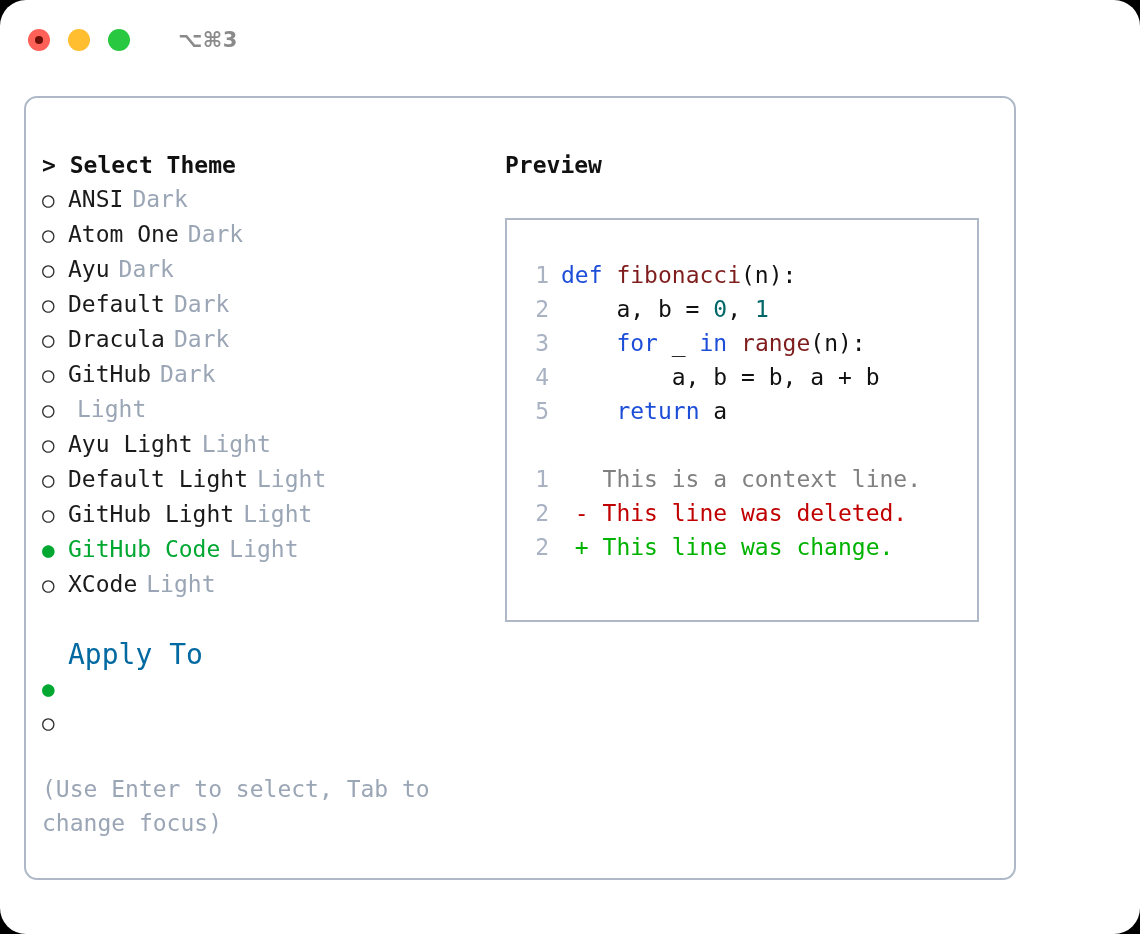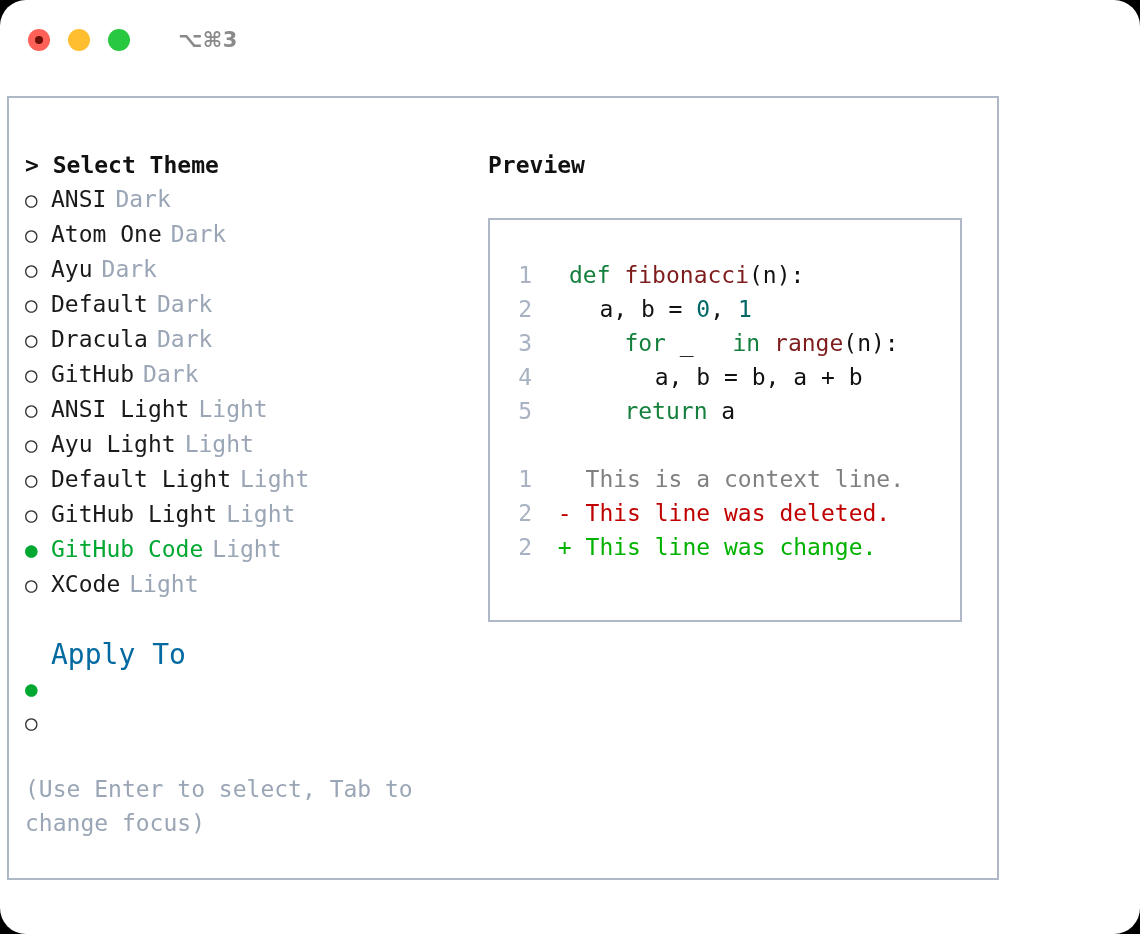--- a/index.html
+++ b/index.html
@@ -63,26 +63,26 @@
     color: #8a8a8a;
     font-size: 21px;
     font-weight: bold;
     letter-spacing: 0.5px;
     font-family: "DejaVu Sans", "Liberation Sans", sans-serif;
   }
 
   
   .panel {
     position: absolute;
-    left: 7px;
+    left: 24px;
     top: 96px;
     width: 992px;
     height: 784px;
     border: 2px solid #aeb8c7;
-    border-radius: 0;
+    border-radius: 13px;
     box-sizing: border-box;
     background: #ffffff;
   }
 
   .panel-inner {
     position: absolute;
     left: 0; top: 0;
     width: 100%; height: 100%;
   }
 
@@ -187,21 +187,21 @@
   }
   .lineno {
     flex: 0 0 26px;
     text-align: right;
     color: #a8b2c2;
     margin-right: 12px;
   }
   .code-text { white-space: pre; }
 
   
-  .t-kw   { color: #15803d; margin-left: 25px; }
+  .t-kw   { color: #1d4ed8; }
   .t-fn   { color: #7f1d1d; }
   .t-num  { color: #006666; }
   .t-pl   { color: #111111; }
   .t-ctx  { color: #808080; }
   .t-del  { color: #c00000; }
   .t-add  { color: #00b200; }
 
   .code-gap { height: 34px; }
 </style>
 </head>
@@ -223,21 +223,21 @@
 
       <div class="left-col">
         <div class="section-head">&gt; Select Theme</div>
         <div id="theme-list">
             <div class="opt-row"><span class="bullet">○</span><span class="opt-label">ANSI</span><span class="opt-badge">Dark</span></div>
             <div class="opt-row"><span class="bullet">○</span><span class="opt-label">Atom One</span><span class="opt-badge">Dark</span></div>
             <div class="opt-row"><span class="bullet">○</span><span class="opt-label">Ayu</span><span class="opt-badge">Dark</span></div>
             <div class="opt-row"><span class="bullet">○</span><span class="opt-label">Default</span><span class="opt-badge">Dark</span></div>
             <div class="opt-row"><span class="bullet">○</span><span class="opt-label">Dracula</span><span class="opt-badge">Dark</span></div>
             <div class="opt-row"><span class="bullet">○</span><span class="opt-label">GitHub</span><span class="opt-badge">Dark</span></div>
-            <div class="opt-row"><span class="bullet">○</span><span class="opt-label">ANSI Light</span><span class="opt-badge">Light</span></div>
+            <div class="opt-row"><span class="bullet">○</span><span class="opt-badge">Light</span></div>
             <div class="opt-row"><span class="bullet">○</span><span class="opt-label">Ayu Light</span><span class="opt-badge">Light</span></div>
             <div class="opt-row"><span class="bullet">○</span><span class="opt-label">Default Light</span><span class="opt-badge">Light</span></div>
             <div class="opt-row"><span class="bullet">○</span><span class="opt-label">GitHub Light</span><span class="opt-badge">Light</span></div>
             <div class="opt-row selected"><span class="bullet sel">●</span><span class="opt-label">GitHub Code</span><span class="opt-badge">Light</span></div>
             <div class="opt-row"><span class="bullet">○</span><span class="opt-label">XCode</span><span class="opt-badge">Light</span></div>
           </div>
 
         <div class="spacer-lg"></div>
 
         <div class="group-head">Apply To</div>

